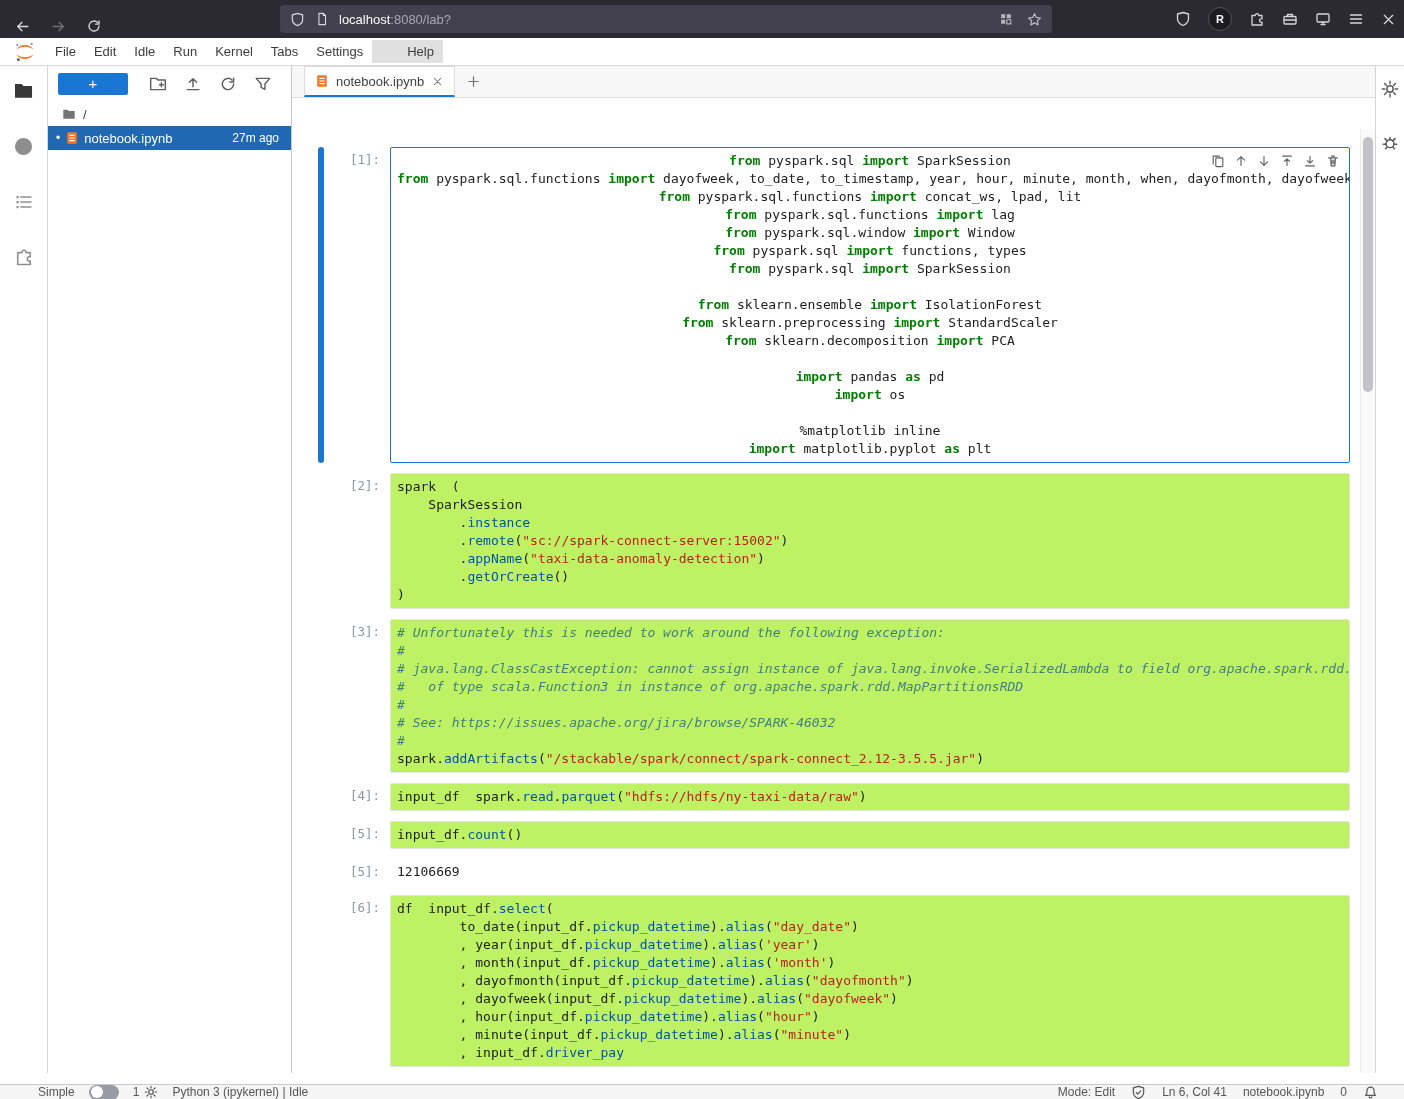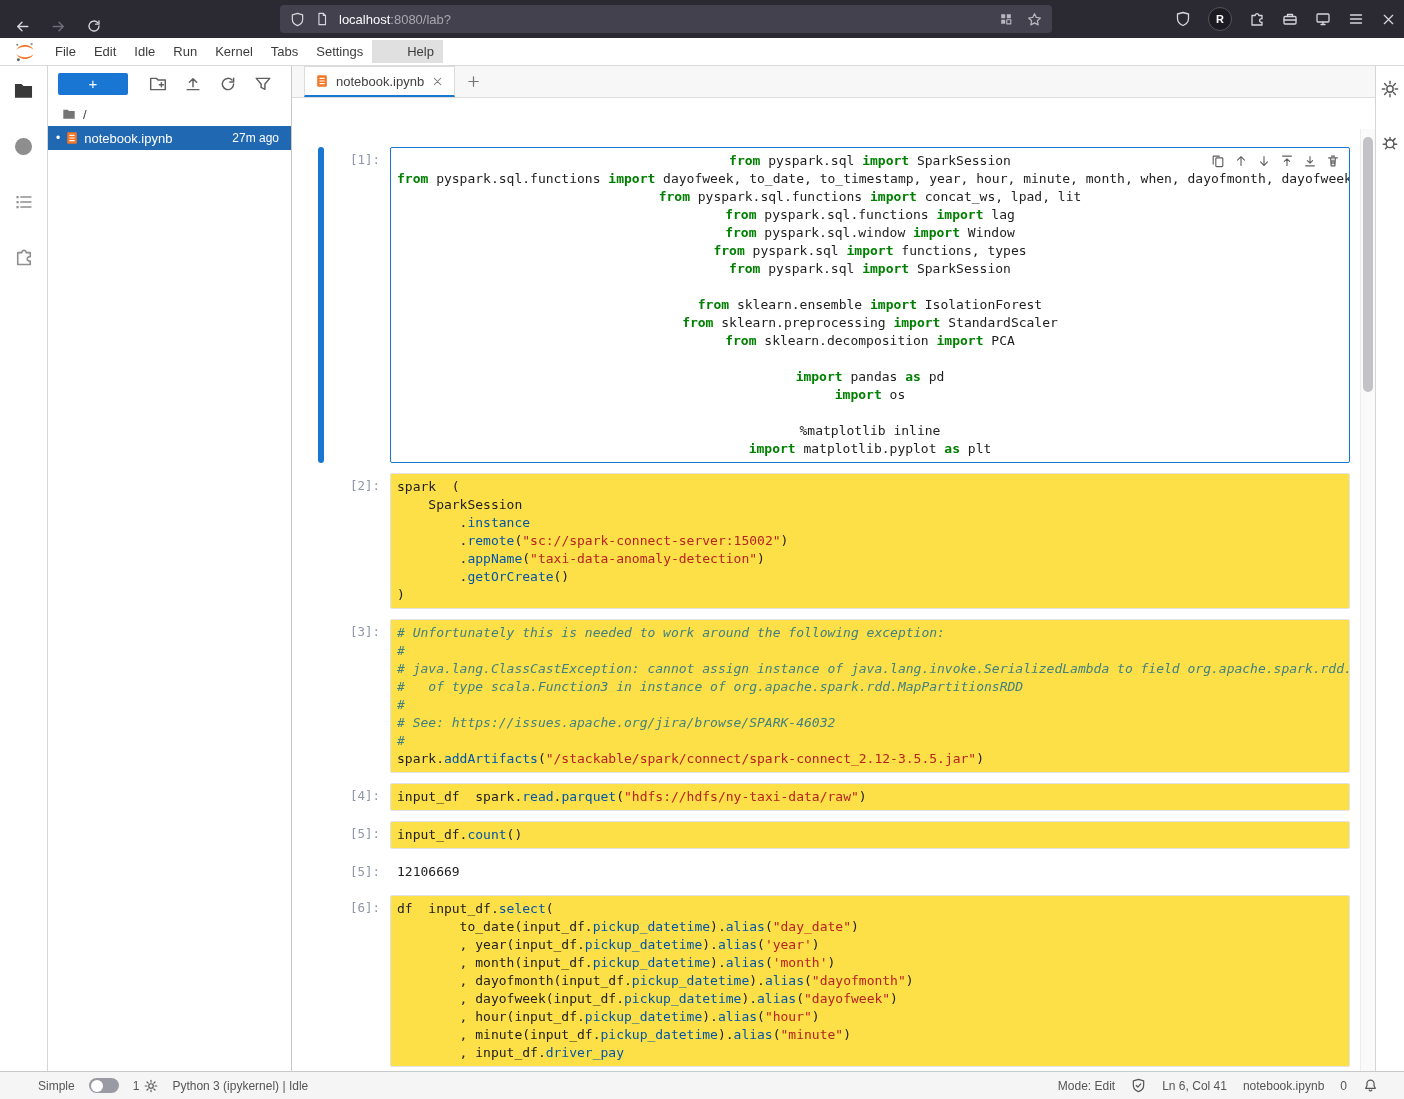--- a/index.html
+++ b/index.html
@@ -64,33 +64,33 @@
 
   
   .nb-content { position:absolute; left:0; right:15px; top:63px; bottom:0; overflow:hidden; padding-top:18px; background:#fff; }
   .nb-scrollbar { position:absolute; right:0; top:63px; bottom:0; width:15px; background:#fafafa; border-left:1px solid #ececec; }
   .nb-scroll-thumb { position:absolute; left:2px; top:8px; width:10px; height:255px; border-radius:5px; background:#c3c3c7; }
   .cell-row { display:flex; margin:0 10px 10px 26px; }
   .collapser { width:6px; border-radius:3px; margin-right:10px; background:transparent; }
   .cell-row.active .collapser { background:var(--accent,#1976d2); }
   .prompt { width:56px; text-align:right; padding-right:10px; padding-top:5px;
     font-family:"DejaVu Sans Mono", monospace; font-size:12.5px; color:#8f96a8; }
-  .input-area { flex:1; background:#fde047; border:1px solid #e3e3e3; border-radius:2px; padding:4px 6px; position:relative; overflow:hidden; }
+  .input-area { flex:1; background:#bef264; border:1px solid #e3e3e3; border-radius:2px; padding:4px 6px; position:relative; overflow:hidden; }
   .cell-row.active .input-area { background:#fff; border:1.5px solid var(--accent,#1976d2);text-align:center; }
   .out-area { flex:1; padding:4px 7px; overflow:hidden; }
   pre.code { margin:0; font-family:"DejaVu Sans Mono", monospace; font-size:13px; line-height:18px; color:#212121; white-space:pre; }
   .tk-kw  { color:var(--kw,#008000); font-weight:bold; }
   .tk-str { color:var(--str,#ba2121); }
   .tk-com { color:var(--com,#408080); font-style:italic; }
   .tk-prop{ color:var(--prop,#0055aa); }
   .cell-toolbar { position:absolute; top:3px; right:6px; display:flex; gap:3px; color:#5f5f5f; }
   .ct-btn { width:20px; height:20px; display:flex; align-items:center; justify-content:center; background:rgba(255,255,255,.85); }
 
   
-  .statusbar { position:absolute; left:0; right:0; bottom:0; height:28px; background:#f5f5f5; border-top:1px solid #c9c9c9; display:flex; align-items:center; font-size:12px; color:#565656; }
+  .statusbar { position:absolute; left:0; right:0; bottom:0; height:15px; background:#f5f5f5; border-top:1px solid #c9c9c9; display:flex; align-items:center; font-size:12px; color:#565656; }
   .sb-left { display:flex; align-items:center; gap:14px; padding-left:38px; }
   .sb-right { margin-left:auto; display:flex; align-items:center; gap:16px; padding-right:26px; }
   .toggle { width:30px; height:15px; border-radius:8px; background:#9a9aa5; position:relative; }
   .toggle .knob { position:absolute; left:2px; top:1.5px; width:12px; height:12px; border-radius:50%; background:#fff; }
 </style>
 </head>
 <body>
 
 <div class="browser-bar">
   <div class="bb-left">

